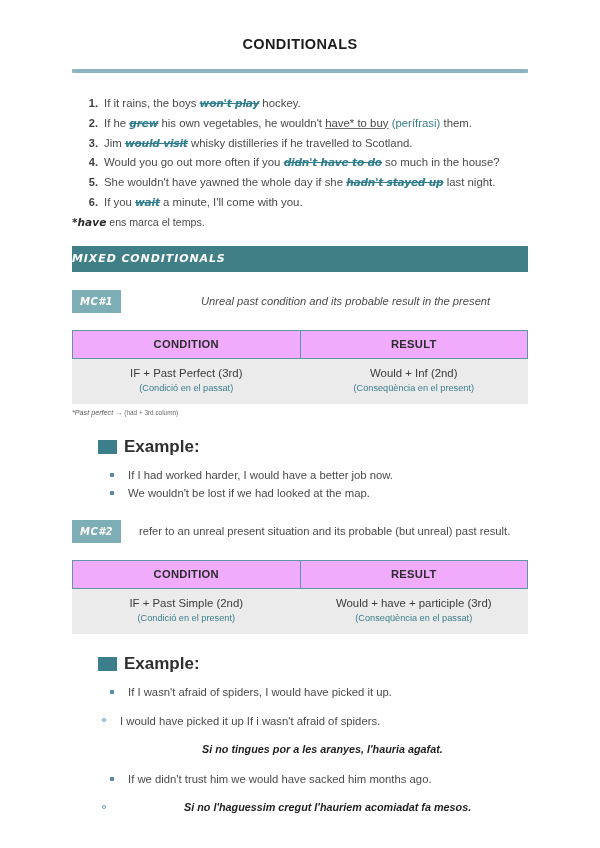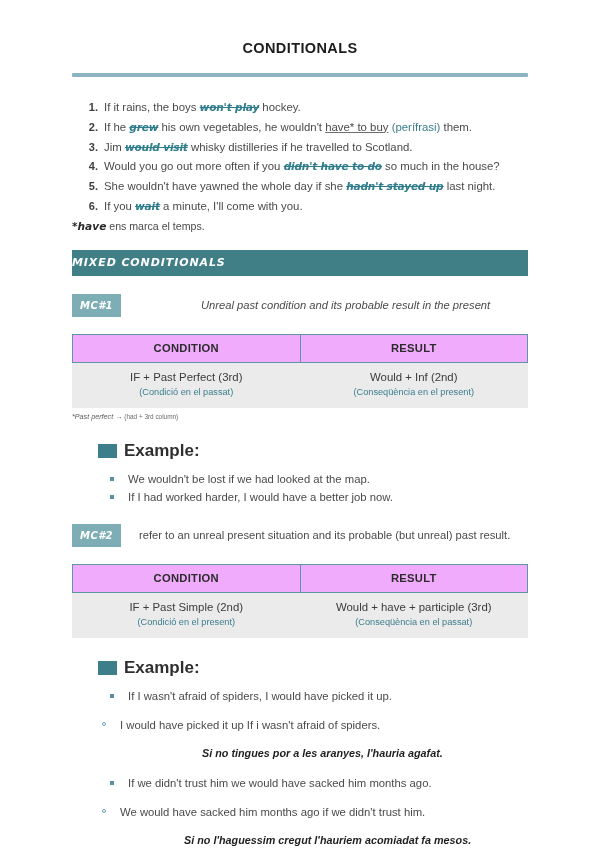--- a/index.html
+++ b/index.html
@@ -23,22 +23,22 @@
     padding: 0 72px;
   }
 
   
   .doc-title {
     text-align: center;
     font-size: 14.5px;
     font-weight: bold;
     letter-spacing: 0.4px;
     color: #1c1c1c;
-    padding-top: 24px;
-    margin: 16px;
+    padding-top: 36px;
+    margin: 0;
   }
   .title-rule {
     margin-top: 17px;
     height: 4px;
     background: #8db4c2;
     border-radius: 1px;
   }
 
   
   .sentences {
@@ -338,24 +338,24 @@
     <span>*Past perfect → </span><span class="tiny">(had + 3rd column)</span>
   </div>
 
   <div class="example-head">
     <span class="example-square"></span>
     <span class="example-label">Example:</span>
   </div>
 
   <ul class="ex-list">
     <li>
+      <span class="bullet"></span><span>If I had worked harder, I would have a better job now.</span>
+    </li>
+    <li>
       <span class="bullet"></span><span>We wouldn't be lost if we had looked at the map.</span>
-    </li>
-    <li>
-      <span class="bullet"></span><span>If I had worked harder, I would have a better job now.</span>
     </li>
   </ul>
 
   <div class="badge-row mc2">
     <div class="badge">
       <span class="badge-text">MC#2</span>
     </div>
     <div class="badge-desc">refer to an unreal present situation and its probable (but unreal) past result.</div>
   </div>
 
@@ -397,18 +397,18 @@
   </ul>
   <div class="translation">Si no tingues por a les aranyes, l'hauria agafat.</div>
 
   <ul class="ex-list" style="margin-top:16px;">
     <li>
       <span class="bullet"></span><span>If we didn't trust him we would have sacked him months ago.</span>
     </li>
   </ul>
   <ul class="sub-list">
     <li>
-      <span class="hollow"></span><span>We would have sacked him months ago if we didn't trust him.</span>
+      <span class="hollow"></span>
     </li>
   </ul>
   <div class="translation" style="margin-left:112px;">Si no l'haguessim cregut l'hauriem acomiadat fa mesos.</div>
 
 </div>
 
 </body></html>

